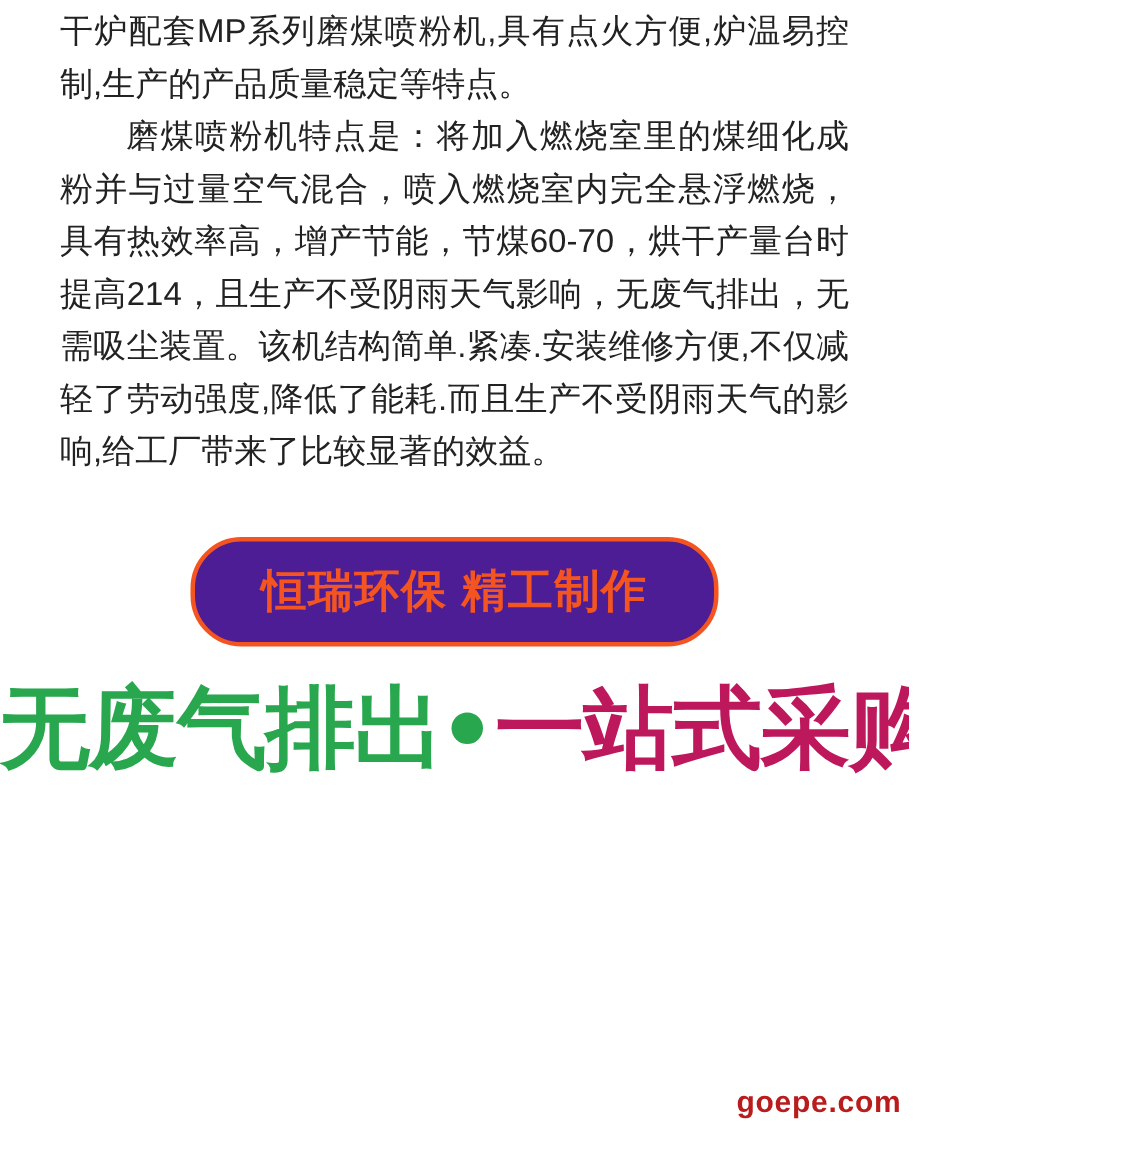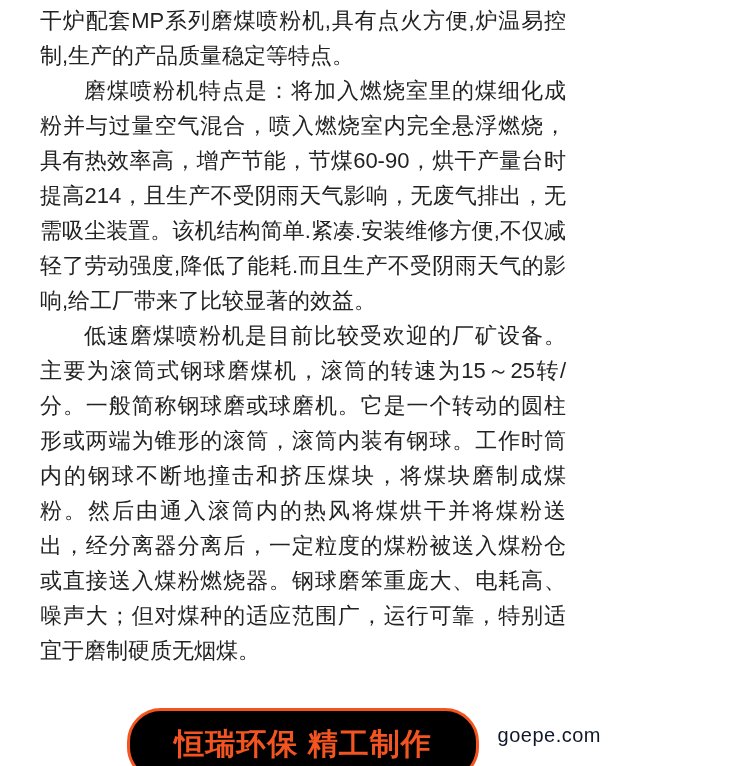--- a/index.html
+++ b/index.html
@@ -32,21 +32,21 @@
   }
   .badge {
     display: inline-block;
     border: 3px solid #f4541f;
     border-radius: 34px;
     color: #f4541f;
     font-size: 30px;
     font-weight: 600;
     padding: 13px 44px;
     letter-spacing: 1px;
-    background: #000000;
+    background: #4c1d95;
   }
   .banner {
     margin-top: 16px;
     text-align: center;
     font-size: 60px;
     font-weight: 900;
     line-height: 78px;
     letter-spacing: -1px;
     white-space: nowrap;
   }
@@ -61,37 +61,36 @@
     vertical-align: middle;
     margin: 0 8px 10px 6px;
     overflow: hidden;
     color: transparent;
     font-size: 0;
   }
   .watermark {
     position: absolute;
     right: 5px;
     bottom: 19px;
-    color: #0f172a;
+    color: #b91c1c;
     font-size: 20px;
-    font-weight: 400;
+    font-weight: 700;
     letter-spacing: 0.5px;
     z-index: 5;
     margin-left: 24px;
   }
 </style>
 </head>
 <body>
 
 <div class="page">
 
   <div class="article">
     <p>干炉配套MP系列磨煤喷粉机,具有点火方便,炉温易控制,生产的产品质量稳定等特点。</p>
-    <p class="indent">磨煤喷粉机特点是：将加入燃烧室里的煤细化成粉并与过量空气混合，喷入燃烧室内完全悬浮燃烧，具有热效率高，增产节能，节煤60-90，烘干产量台时提高214，且生产不受阴雨天气影响，无废气排出，无需吸尘装置。该机结构简单.紧凑.安装维修方便,不仅减轻了劳动强度,降低了能耗.而且生产不受阴雨天气的影响,给工厂带来了比较显著的效益。</p>
-    <p class="indent">低速磨煤喷粉机是目前比较受欢迎的厂矿设备。主要为滚筒式钢球磨煤机，滚筒的转速为15～25转/分。一般简称钢球磨或球磨机。它是一个转动的圆柱形或两端为锥形的滚筒，滚筒内装有钢球。工作时筒内的钢球不断地撞击和挤压煤块，将煤块磨制成煤粉。然后由通入滚筒内的热风将煤烘干并将煤粉送出，经分离器分离后，一定粒度的煤粉被送入煤粉仓或直接送入煤粉燃烧器。钢球磨笨重庞大、电耗高、噪声大；但对煤种的适应范围广，运行可靠，特别适宜于磨制硬质无烟煤。</p>
+    <p class="indent">磨煤喷粉机特点是：将加入燃烧室里的煤细化成粉并与过量空气混合，喷入燃烧室内完全悬浮燃烧，具有热效率高，增产节能，节煤60-70，烘干产量台时提高214，且生产不受阴雨天气影响，无废气排出，无需吸尘装置。该机结构简单.紧凑.安装维修方便,不仅减轻了劳动强度,降低了能耗.而且生产不受阴雨天气的影响,给工厂带来了比较显著的效益。</p>
   </div>
 
   <div class="badge-row">
     <span class="badge">恒瑞环保 精工制作</span>
   </div>
 
   <div class="banner">
     <span class="green">无废气排出</span><span class="dot">•</span><span class="dark">一站式采购</span>
   </div>
 

